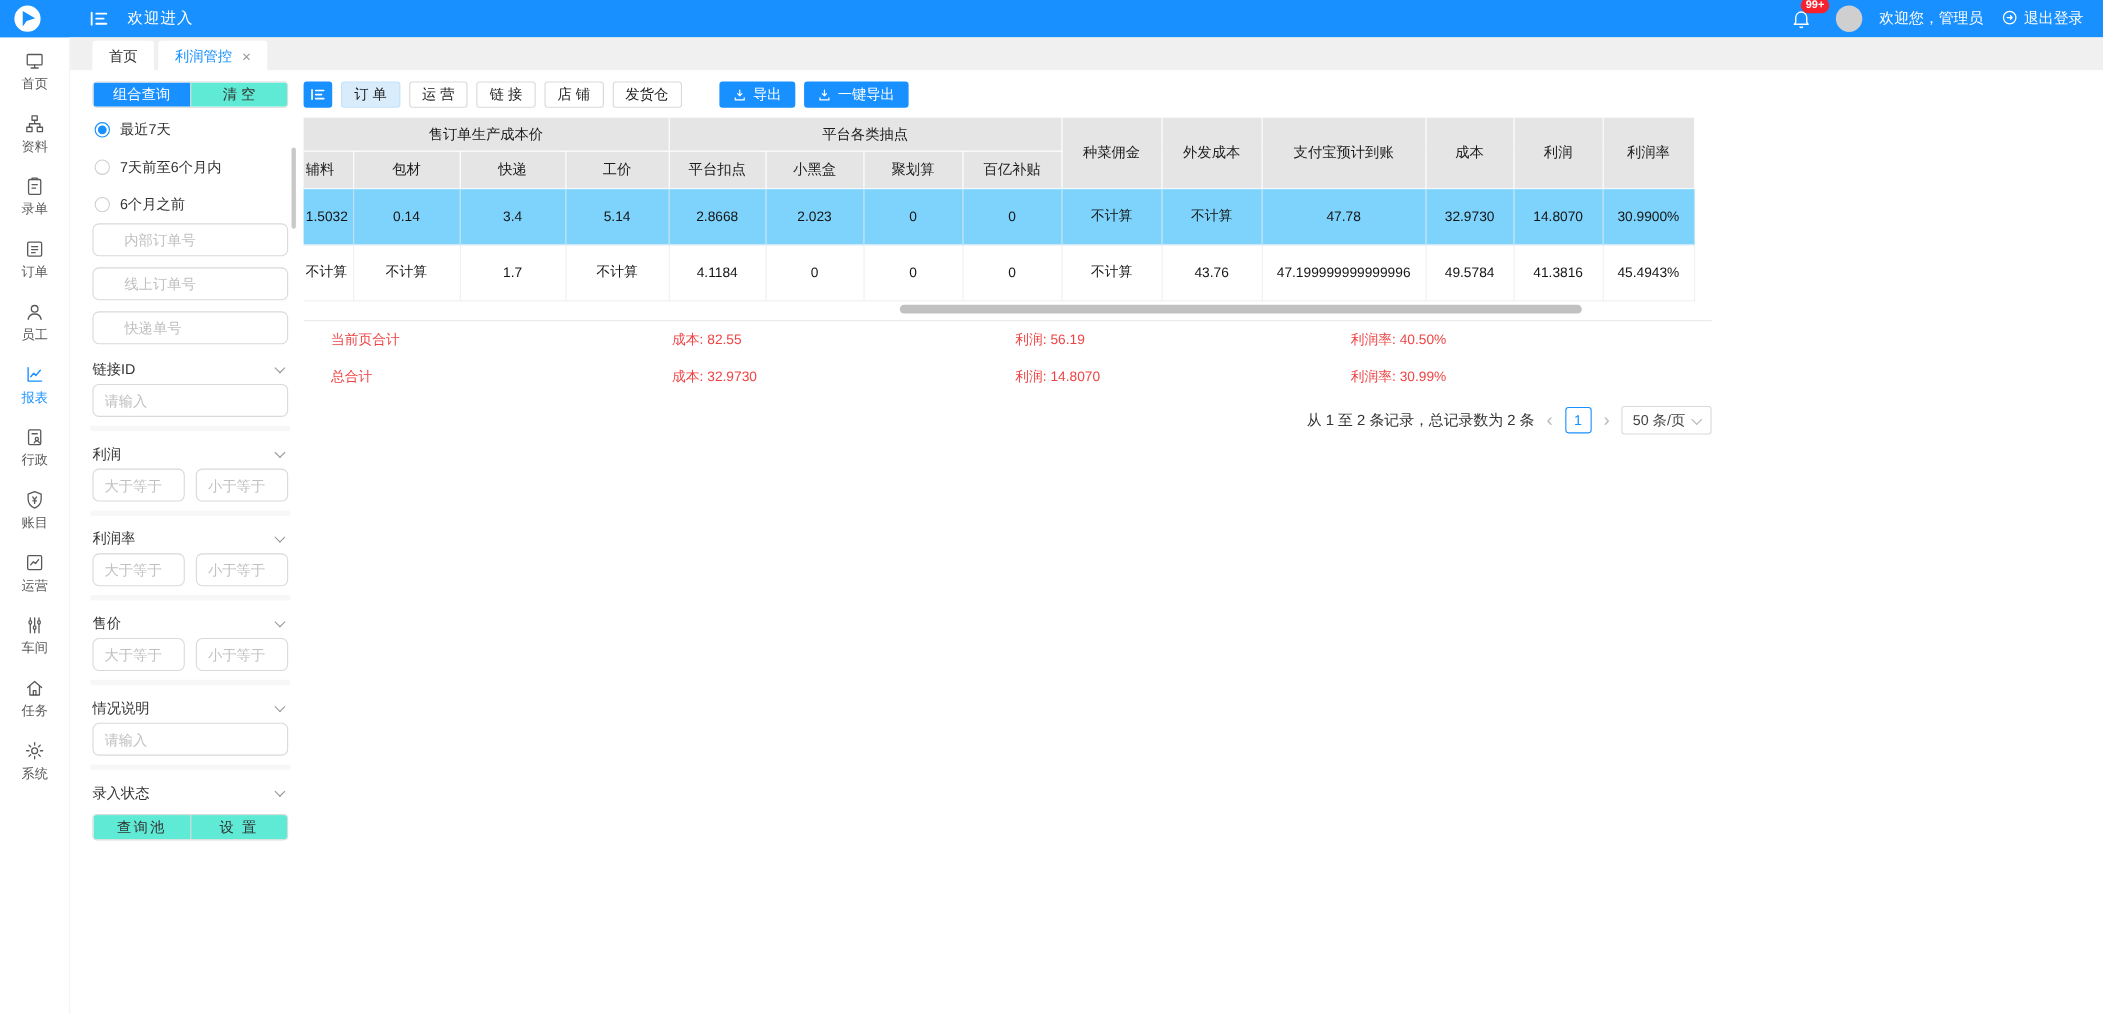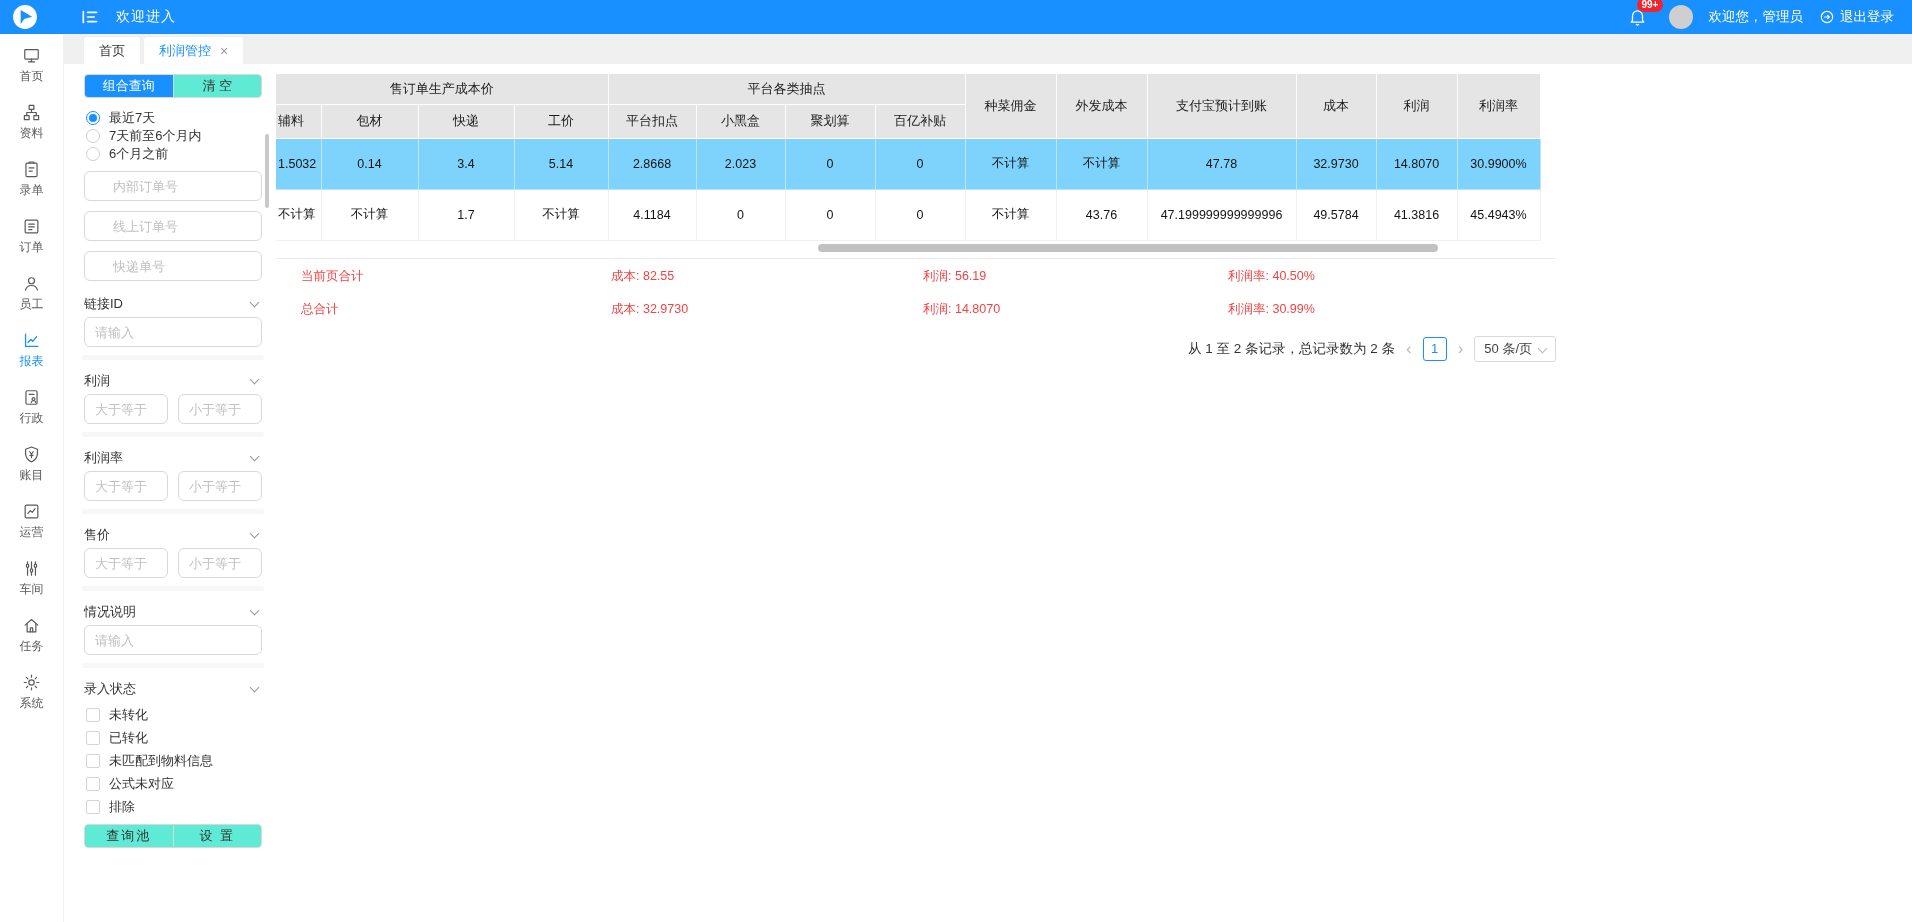--- a/index.html
+++ b/index.html
@@ -14,21 +14,21 @@
   .topbar { height:34px; background:#1890ff; display:flex; align-items:center; padding:0 18px 0 12px; color:#fff; }
   .logo { width:26px; height:26px; margin-right:42px; cursor:pointer; }
   .fold-btn { margin-right:16px; cursor:pointer; display:flex; align-items:center; }
   .welcome { font-size:14px; letter-spacing:1px; }
   .topbar-right { margin-left:auto; display:flex; align-items:center; gap:16px; }
   .bell-wrap { position:relative; cursor:pointer; margin-right:6px; }
   .badge { position:absolute; top:-10px; left:9px; background:#f5222d; color:#fff; font-size:10px;
            line-height:14px; padding:0 5px; border-radius:8px; font-weight:bold; }
   .avatar { width:24px; height:24px; border-radius:50%; background:#cfcfcf; cursor:pointer; }
   .greeting { font-size:13.5px; }
-  .logout { display:flex; align-items:center; gap:5px; font-size:13.5px; cursor:pointer; }
+  .logout { display:flex; gap:5px; font-size:13.5px; cursor:pointer; }
 
   
   .app-body { display:flex; height:888px; }
   .sidebar { width:64px; flex:0 0 64px; border-right:1px solid #f0f0f0; padding-top:12px;
              display:flex; flex-direction:column; align-items:center; }
   .side-item { display:flex; flex-direction:column; align-items:center; gap:5px; margin-bottom:20px;
                font-size:12px; color:#595959; cursor:pointer; }
   .side-item .lbl { line-height:13px; }
   .side-item.active { color:#1890ff; }
   .main-wrap { flex:1; display:flex; flex-direction:column; min-width:0; }
@@ -41,21 +41,21 @@
   .tab .close { color:#9a9a9a; margin-left:9px; font-size:14px; line-height:1; }
 
   .content { flex:1; display:flex; background:#fff; min-height:0; }
 
   
   .filter-panel { width:178px; flex:0 0 178px; margin:10px 8px 0 20px; position:relative; font-size:13px; }
   .seg { display:flex; border:1px solid #d9d9d9; border-radius:4px; overflow:hidden; height:24px; }
   .seg-btn { flex:1; display:flex; align-items:center; justify-content:center; font-size:13px; cursor:pointer; background:#5eead4; }
   .seg-btn.primary { background:#1890ff; color:#fff; }
   .seg-btn + .seg-btn { border-left:1px solid #d9d9d9; }
-  .radio-group { margin:11px 0 8px 2px; display:flex; flex-direction:column; gap:0; }
+  .radio-group { margin:11px 0 8px 2px; display:flex; flex-direction:column; gap:16px; }
   .radio-row { display:flex; align-items:center; gap:9px; cursor:pointer; }
   .radio { width:14px; height:14px; border:1px solid #cfcfcf; border-radius:50%; background:#fff; position:relative; flex:0 0 14px;}
   .radio.checked { border-color:#1890ff; }
   .radio.checked::after { content:""; position:absolute; inset:2px; border-radius:50%; background:#1890ff; }
   .f-input { width:100%; height:30px; border:1px solid #d9d9d9; border-radius:6px; padding:0 10px;
              font-size:13px; color:#333; outline:none; background:#fff; font-family:inherit; }
   .f-input::placeholder { color:#c0c0c0; }
   .inp-stack .f-input { margin-bottom:10px;padding-left:28px; }
   .band { height:5px; background:#f7f7f7; margin:8px -2px; border-radius:2px; }
   .section-head { display:flex; justify-content:space-between; align-items:center; height:26px; cursor:pointer; color:#333; }
@@ -337,53 +337,56 @@
           </div>
           <input class="f-input" placeholder="请输入" style="">
         </div>
         <div class="band"></div>
 
         <div class="section">
           <div class="section-head">
             <span>录入状态</span>
             <span class="chev"></span>
           </div>
-          <div class="checks">
-            <div class="check-row">
-              <span class="checkbox"></span>
-              <span>未转化</span>
-            </div>
-            <div class="check-row">
-              <span class="checkbox"></span>
-              <span>已转化</span>
-            </div>
-            <div class="check-row">
-              <span class="checkbox"></span>
-              <span>未匹配到物料信息</span>
-            </div>
-            <div class="check-row">
-              <span class="checkbox"></span>
-              <span>公式未对应</span>
-            </div>
-            <div class="check-row">
-              <span class="checkbox"></span>
-              <span>排除</span>
-            </div>
-          </div>
         </div>
 
         <div class="panel-footer">
           <div class="seg-btn">查询池</div>
           <div class="seg-btn">设 置</div>
         </div>
 
         <div class="v-scrollbar"></div>
       </aside>
 
       <section class="main-panel">
+        <div class="toolbar">
+          <div class="collapse-btn">
+            <svg viewBox="0 0 24 24" width="16" height="16" fill="none" stroke="#fff" stroke-width="2.2" stroke-linecap="round">
+                <path d="M4 5.5v13"></path>
+                <path d="M9 6.5h11M9 12h8M9 17.5h11"></path>
+              </svg>
+          </div>
+          <div class="view-btn active">订 单</div>
+          <div class="view-btn">运 营</div>
+          <div class="view-btn">链 接</div>
+          <div class="view-btn">店 铺</div>
+          <div class="view-btn">发货仓</div>
+          <div class="export-btn first">
+            <svg viewBox="0 0 24 24" width="13" height="13" fill="none" stroke="#fff" stroke-width="2" stroke-linecap="round" stroke-linejoin="round">
+                <path d="M12 3.5v9M8.5 9.5l3.5 3.5 3.5-3.5M4.5 16.5V20h15v-3.5"></path>
+              </svg>
+            <span>导出</span>
+          </div>
+          <div class="export-btn">
+            <svg viewBox="0 0 24 24" width="13" height="13" fill="none" stroke="#fff" stroke-width="2" stroke-linecap="round" stroke-linejoin="round">
+                <path d="M12 3.5v9M8.5 9.5l3.5 3.5 3.5-3.5M4.5 16.5V20h15v-3.5"></path>
+              </svg>
+            <span>一键导出</span>
+          </div>
+        </div>
 
         <table class="grid">
           <colgroup>
             <col style="width:45px">
               <col style="width:97px">
               <col style="width:96px">
               <col style="width:94px">
             <col style="width:88px">
               <col style="width:89px">
               <col style="width:90px">

